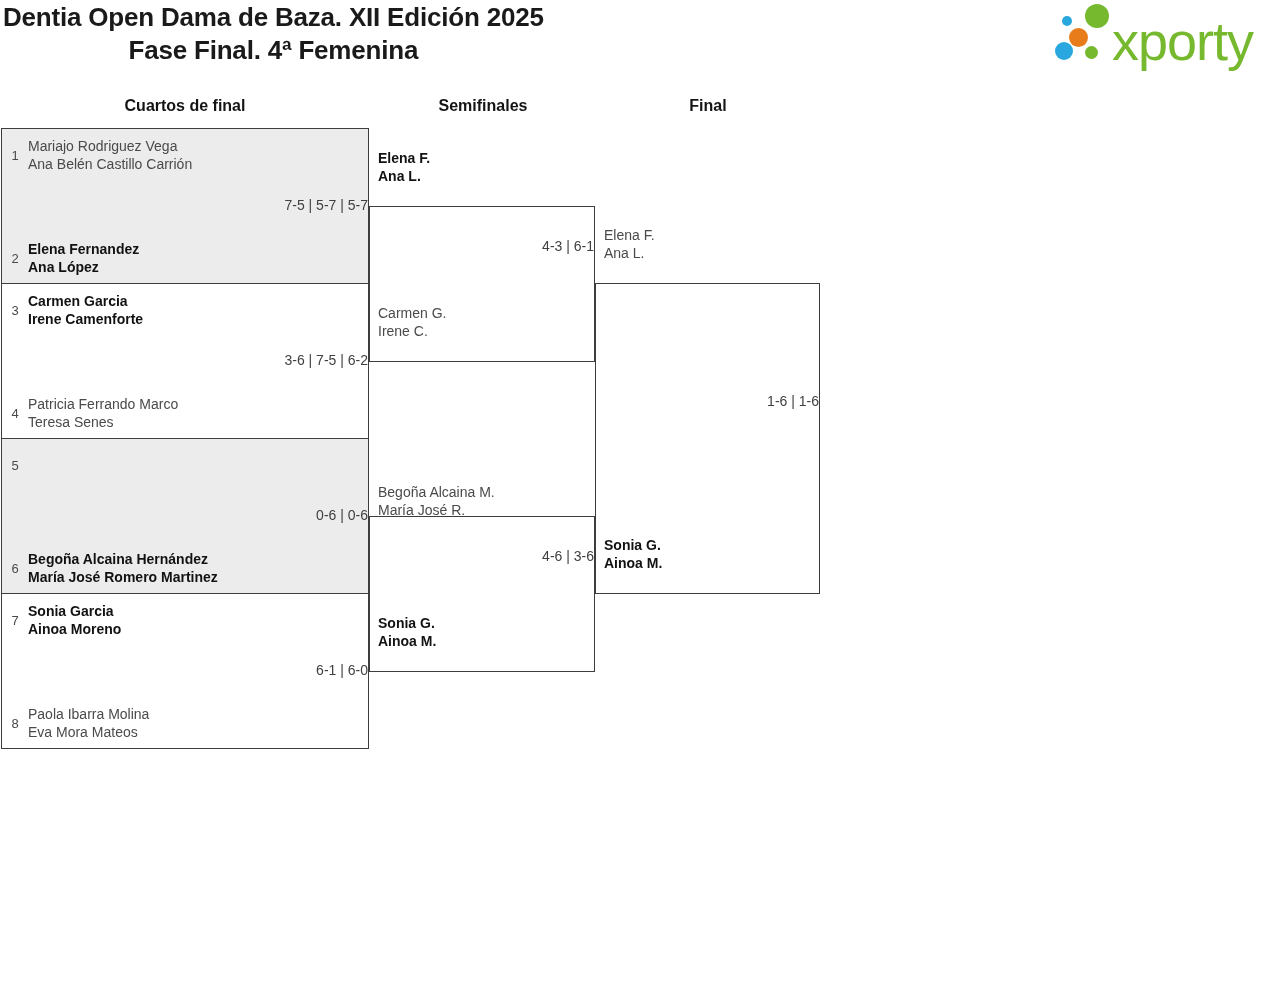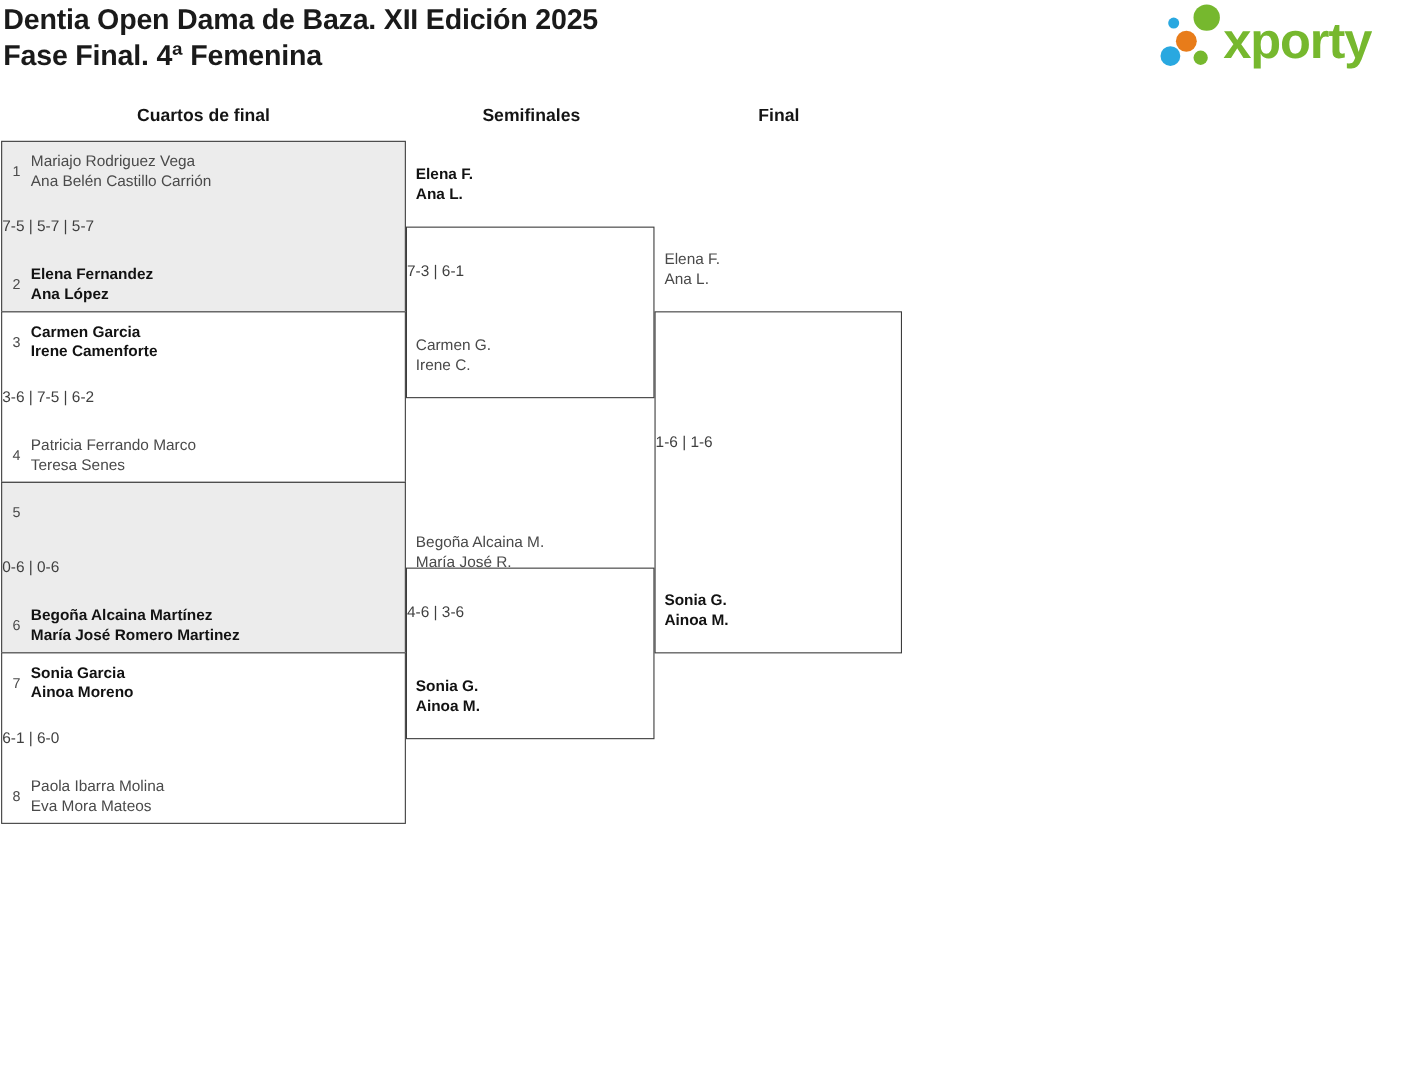--- a/index.html
+++ b/index.html
@@ -1,51 +1,51 @@
 <!DOCTYPE html>
 <html style="--logo_green: #76b82e; --logo_blue: #29a8e0; --logo_orange: #e87c1a; --shaded_box: #ececec; --border: #3d3d3d;"><head>
 <meta charset="utf-8">
 <style>
   html, body { margin:0; padding:0; background:#ffffff; }
   body { width:1280px; height:982px; font-family:"Liberation Sans", sans-serif; }
   .page { position:relative; width:1280px; height:982px; overflow:hidden; background:#fff; }
 
   
-  .title-block { position:absolute; left:3px; top:1px; }
+  .title-block { position:absolute; left:3px; top:1px;text-align:center; }
   .title-line { font-size:26px; line-height:33px; font-weight:700; color:#1a1a1a; letter-spacing:-0.2px; white-space:nowrap; }
 
   
   .logo { position:absolute; left:1050px; top:0; width:230px; height:72px; }
   .dot { position:absolute; border-radius:50%; }
   .dot-green-lg  { left:35px; top:4px;  width:24px; height:24px; background:var(--logo_green); }
   .dot-blue-sm   { left:12px; top:16px; width:10px; height:10px; background:var(--logo_blue); }
   .dot-orange    { left:19px; top:28px; width:19px; height:19px; background:var(--logo_orange); }
   .dot-blue-lg   { left:5px;  top:42px; width:18px; height:18px; background:var(--logo_blue); }
   .dot-green-sm  { left:35px; top:46px; width:13px; height:13px; background:var(--logo_green); }
-  .logo-text { position:absolute; left:62px; top:10px; font-size:46px; font-weight:700; color:var(--logo_green); letter-spacing:-1px; }
+  .logo-text { position:absolute; left:62px; top:10px; font-size:54px; font-weight:400; color:var(--logo_green); letter-spacing:-1px; }
 
   
   .col-header { position:absolute; top:96px; text-align:center; font-size:16px; line-height:20px; font-weight:700; color:#141414; }
 
   
   .box { position:absolute; border:1px solid var(--border); box-sizing:border-box; background:transparent; }
   .qf  { left:1px;   width:368px; height:156px; background:#ffffff; }
   .qf.shaded { background:var(--shaded_box); }
   .sf  { left:369px; width:226px; height:156px; }
   .final-box { left:595px; width:225px; height:311px; }
 
   .team-row { position:absolute; left:0; right:8px; height:36px; display:flex; align-items:center; }
   .seed { flex:0 0 26px; text-align:center; font-size:13px; color:#4a4a4a; }
   .players { display:flex; flex-direction:column; }
   .player-line { font-size:14px; line-height:18px; color:#4a4a4a; white-space:nowrap; }
   .winner .player-line { font-weight:700; color:#121212; }
 
   .sf-team { position:absolute; left:8px; height:36px; display:flex; align-items:flex-start; }
 
-  .score { position:absolute; left:0; right:0; text-align:left; font-size:14px; line-height:18px; color:#3f3f3f; white-space:nowrap; }
+  .score { position:absolute; left:0; right:0; text-align:right; font-size:14px; line-height:18px; color:#3f3f3f; white-space:nowrap; }
 </style>
 </head>
 <body>
 
 <div class="page">
 
   <div class="title-block">
     <div class="title-line">Dentia Open Dama de Baza. XII Edición 2025</div>
     <div class="title-line">Fase Final. 4ª Femenina</div>
   </div>
@@ -100,21 +100,21 @@
   </div>
 
   <div class="box qf shaded" style="top:438px;">
     <div class="team-row" style="top:8px;">
       <span class="seed">5</span>
     </div>
     <div class="score" style="top:67px;">0-6 | 0-6</div>
     <div class="team-row" style="top:111px;">
       <span class="seed">6</span>
       <span class="players winner">
-        <span class="player-line">Begoña Alcaina Martínez</span>
+        <span class="player-line">Begoña Alcaina Hernández</span>
         <span class="player-line">María José Romero Martinez</span>
       </span>
     </div>
   </div>
 
   <div class="box qf" style="top:593px;">
     <div class="team-row" style="top:8px;">
       <span class="seed">7</span>
       <span class="players winner">
         <span class="player-line">Sonia Garcia</span>
@@ -131,21 +131,21 @@
     </div>
   </div>
 
   <div class="box sf" style="top:206px;">
     <div class="sf-team" style="top:-58px;">
       <span class="players winner">
         <span class="player-line">Elena F.</span>
         <span class="player-line">Ana L.</span>
       </span>
     </div>
-    <div class="score" style="top:30px;">7-3 | 6-1</div>
+    <div class="score" style="top:30px;">4-3 | 6-1</div>
     <div class="sf-team" style="top:97px;">
       <span class="players">
         <span class="player-line">Carmen G.</span>
         <span class="player-line">Irene C.</span>
       </span>
     </div>
   </div>
 
   <div class="box sf" style="top:516px;">
     <div class="sf-team" style="top:-58px;margin-top:24px;">

